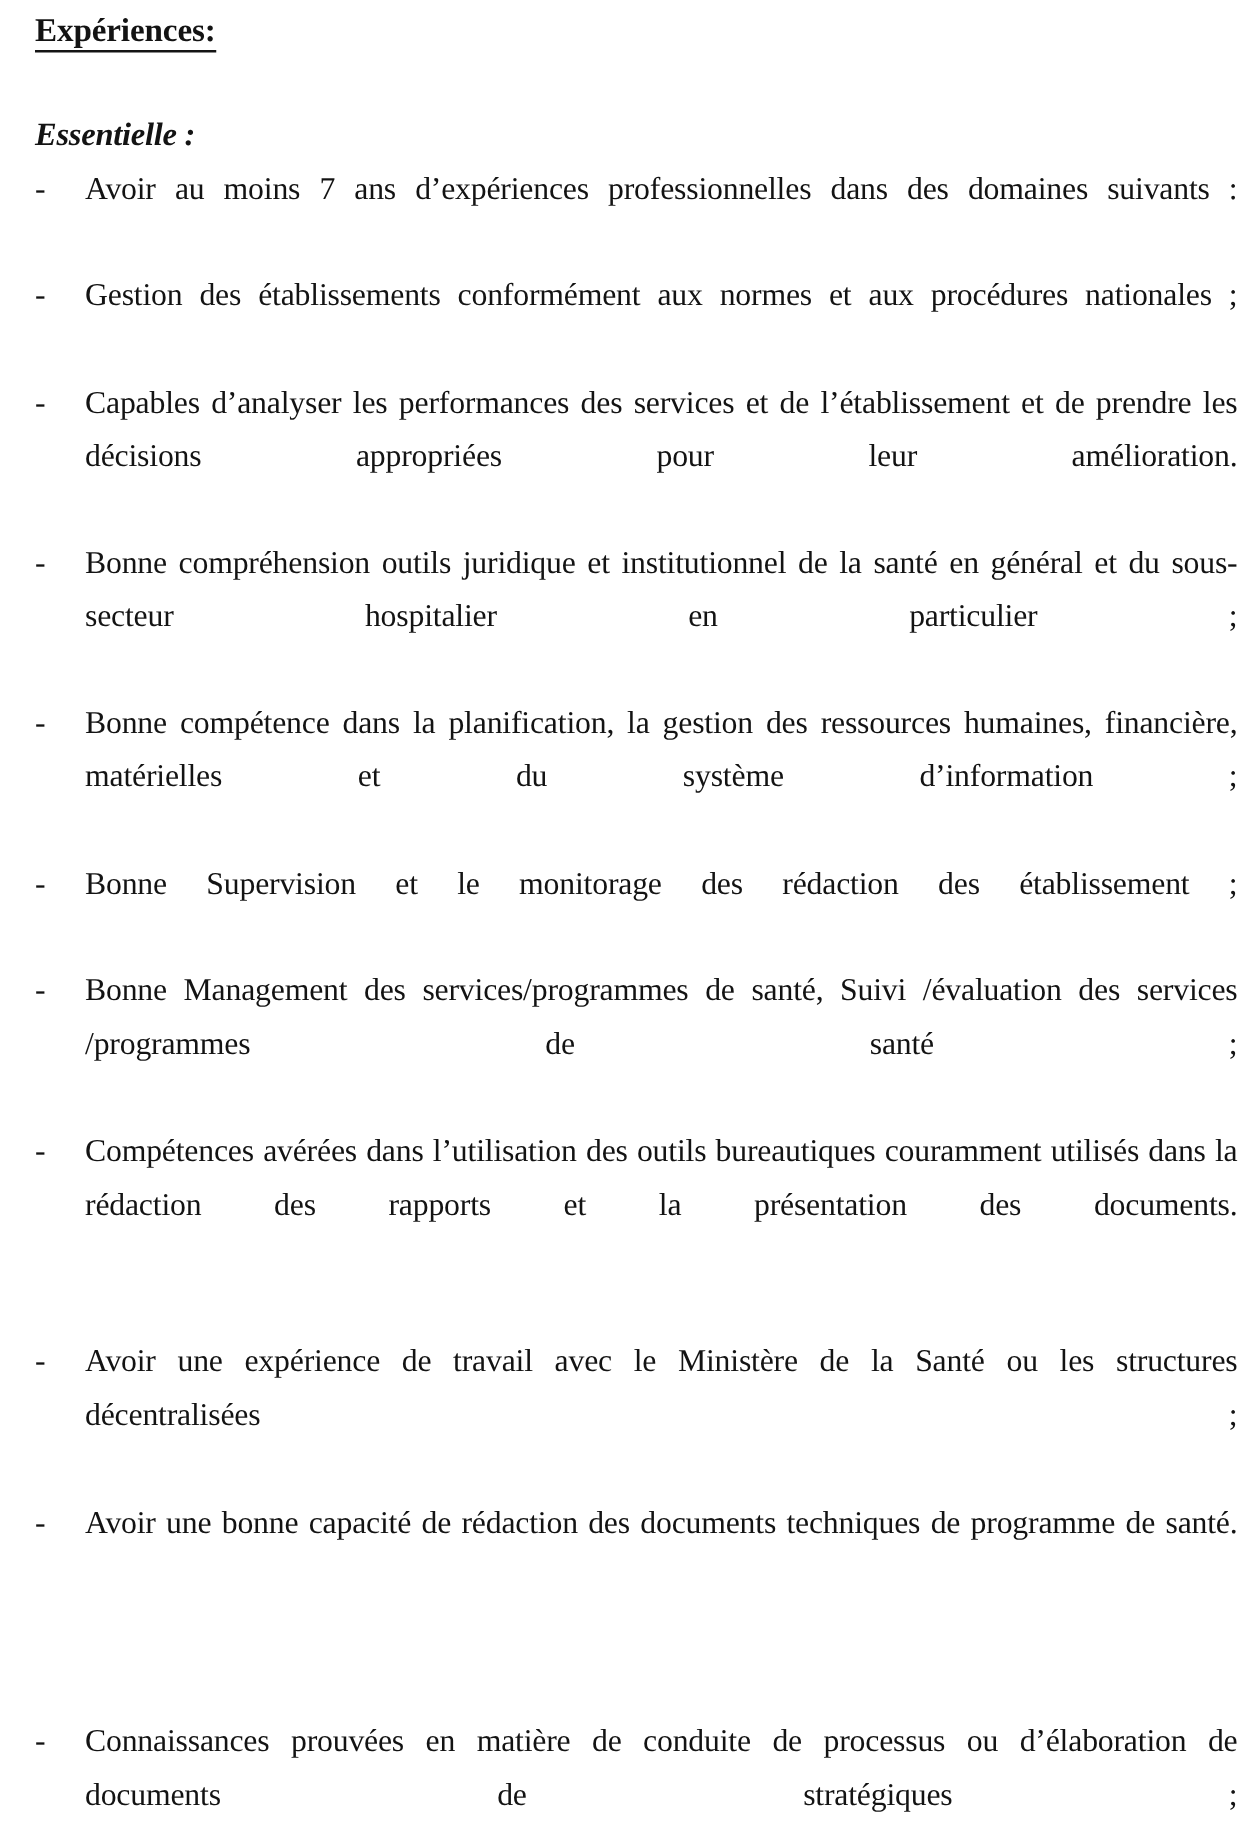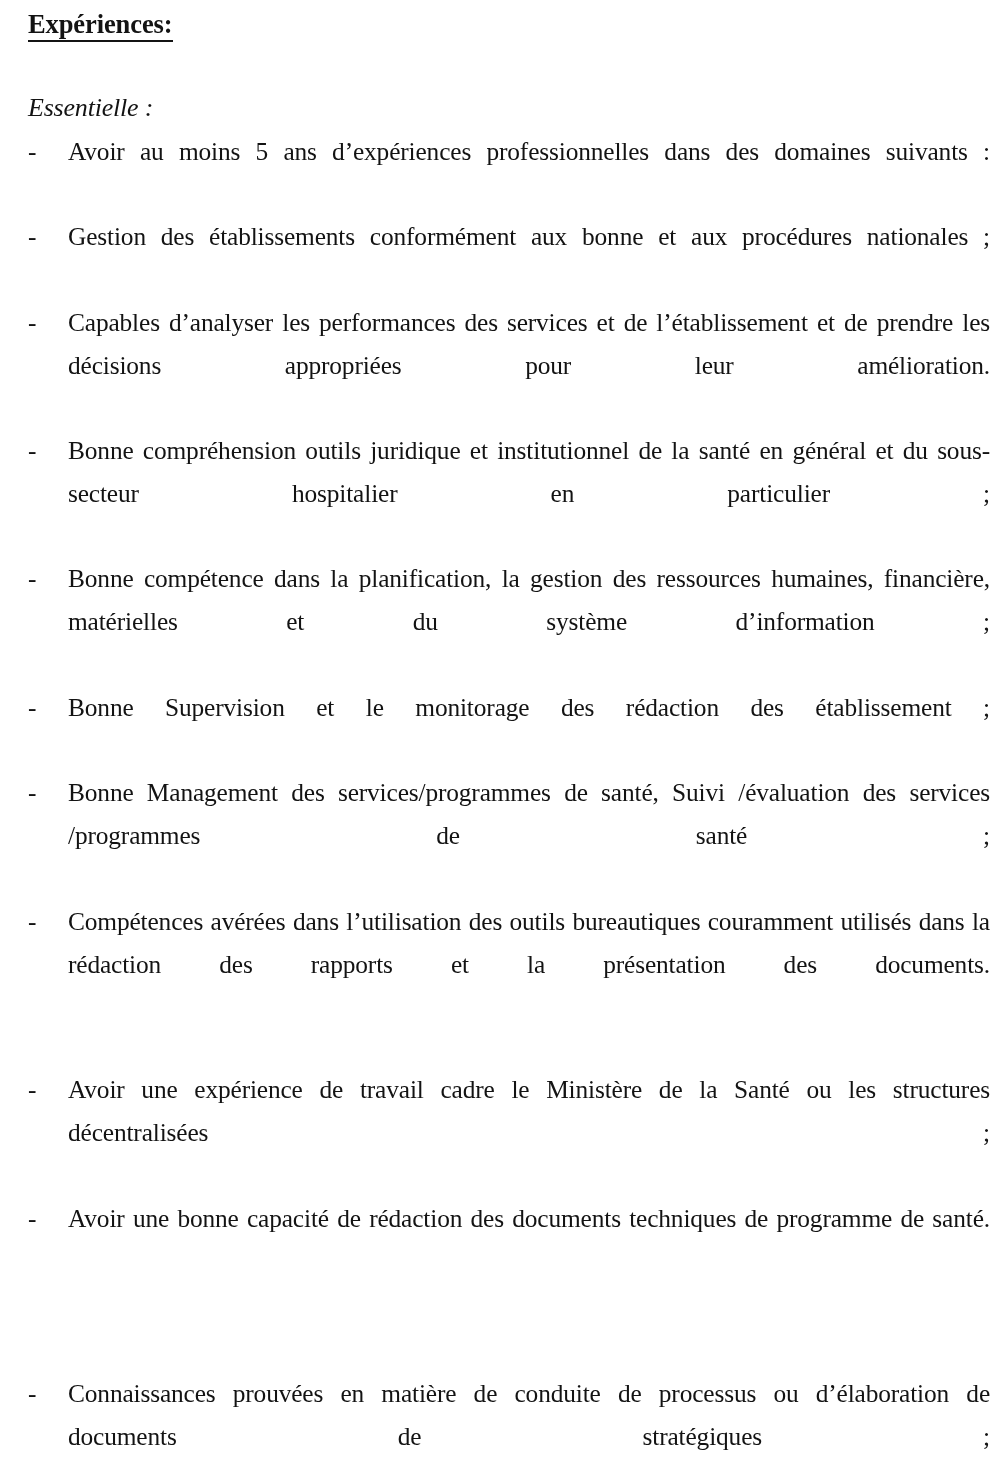--- a/index.html
+++ b/index.html
@@ -45,21 +45,21 @@
     display: block;
   }
   .section-heading .head-text {
     display: inline;
     border-bottom: 2.6px solid #141414;
     padding-bottom: 1px;
   }
 
   .sub-heading {
     font-size: 26px;
-    font-weight: normal;
+    font-weight: bold;
     font-style: italic;
     line-height: 1.2;
     margin: 0;
     padding: 0;
     letter-spacing: -0.2px;
   }
 
   
   ul.bullets {
     list-style: none;
@@ -116,25 +116,25 @@
 
       <div class="sp-l"></div>
 
       <div class="sub-heading">Essentielle :</div>
 
       <div class="sp-xxs"></div>
 
       <ul class="bullets">
         <li>
           <span class="dash">-</span>
-          <span class="li-text">Avoir au moins 5 ans d’expériences professionnelles dans des domaines suivants :</span>
+          <span class="li-text">Avoir au moins 7 ans d’expériences professionnelles dans des domaines suivants :</span>
         </li>
         <li>
           <span class="dash">-</span>
-          <span class="li-text">Gestion des établissements conformément aux bonne et aux procédures nationales ;</span>
+          <span class="li-text">Gestion des établissements conformément aux normes et aux procédures nationales ;</span>
         </li>
         <li>
           <span class="dash">-</span>
           <span class="li-text">Capables d’analyser les performances des services et de l’établissement et de prendre les décisions appropriées pour leur amélioration.</span>
         </li>
         <li>
           <span class="dash">-</span>
           <span class="li-text">Bonne compréhension outils juridique et institutionnel de la santé en général et du sous-secteur hospitalier en particulier ;</span>
         </li>
         <li>
@@ -156,21 +156,21 @@
       </ul>
 
       <div class="sp-m"></div>
 
 
       <div class="sp-xxs"></div>
 
       <ul class="bullets">
         <li>
           <span class="dash">-</span>
-          <span class="li-text">Avoir une expérience de travail cadre le Ministère de la Santé ou les structures décentralisées ;</span>
+          <span class="li-text">Avoir une expérience de travail avec le Ministère de la Santé ou les structures décentralisées ;</span>
         </li>
         <li>
           <span class="dash">-</span>
           <span class="li-text">Avoir une bonne capacité de rédaction des documents techniques de programme de santé.</span>
         </li>
       </ul>
     </div>
 
     <div class="sp-xl"></div>
 

